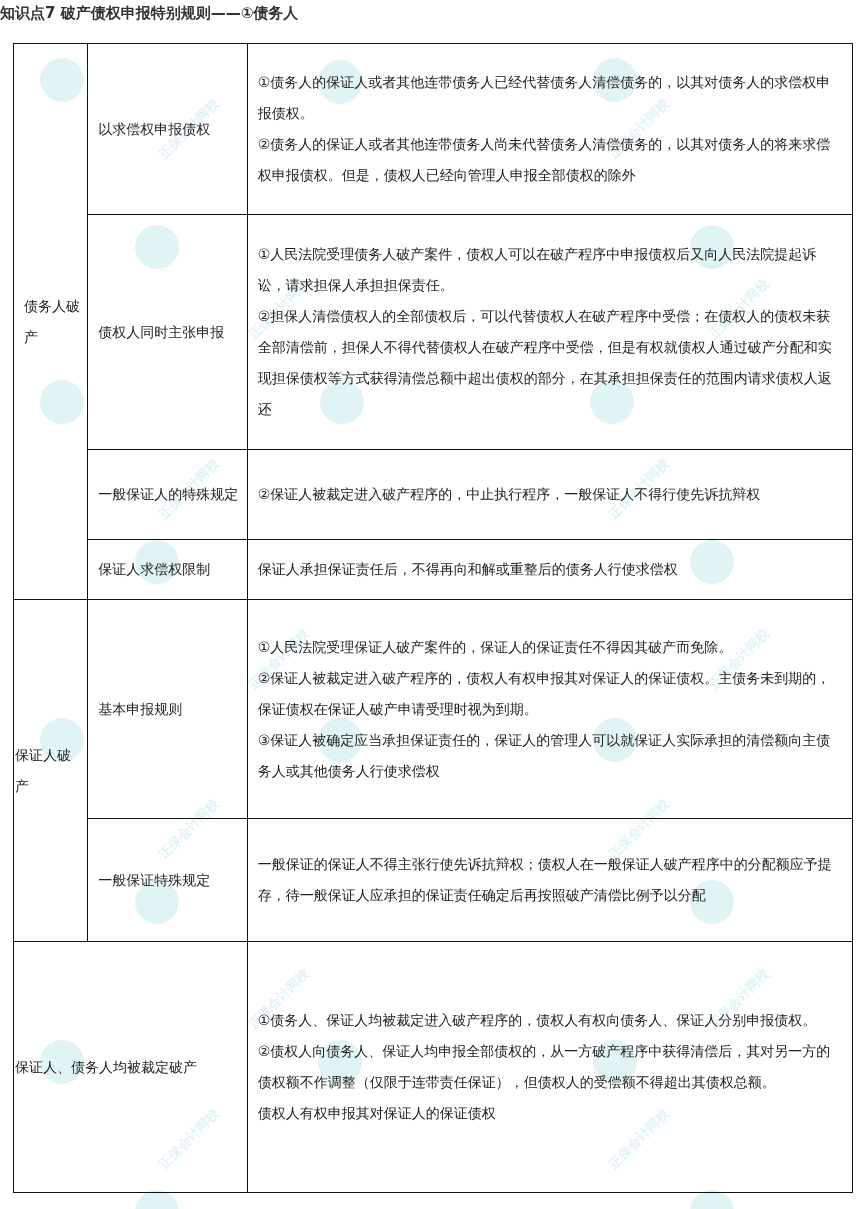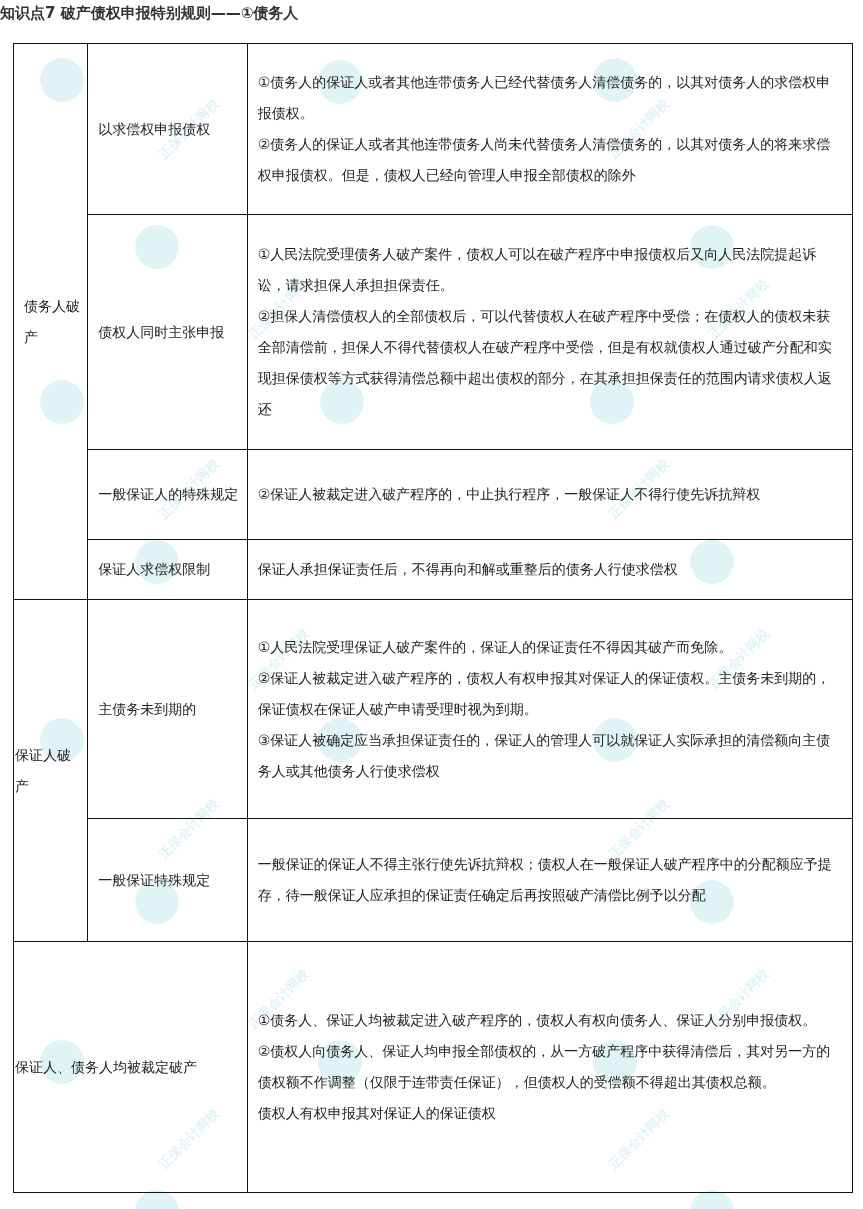--- a/index.html
+++ b/index.html
@@ -200,21 +200,21 @@
       <td class="body">
         <p>保证人承担保证责任后，不得再向和解或重整后的债务人行使求偿权</p>
       </td>
     </tr>
 
     <tr style="height:219px;">
       <td class="cat tight" rowspan="2">
         <span>保证人破产</span>
       </td>
       <td class="sub">
-        <span>主债务未到期的</span>
+        <span>基本申报规则</span>
       </td>
       <td class="body">
         <p>①人民法院受理保证人破产案件的，保证人的保证责任不得因其破产而免除。</p>
         <p>②保证人被裁定进入破产程序的，债权人有权申报其对保证人的保证债权。主债务未到期的，保证债权在保证人破产申请受理时视为到期。</p>
         <p>③保证人被确定应当承担保证责任的，保证人的管理人可以就保证人实际承担的清偿额向主债务人或其他债务人行使求偿权</p>
       </td>
     </tr>
     <tr style="height:123px;">
       <td class="sub">
         <span>一般保证特殊规定</span>

